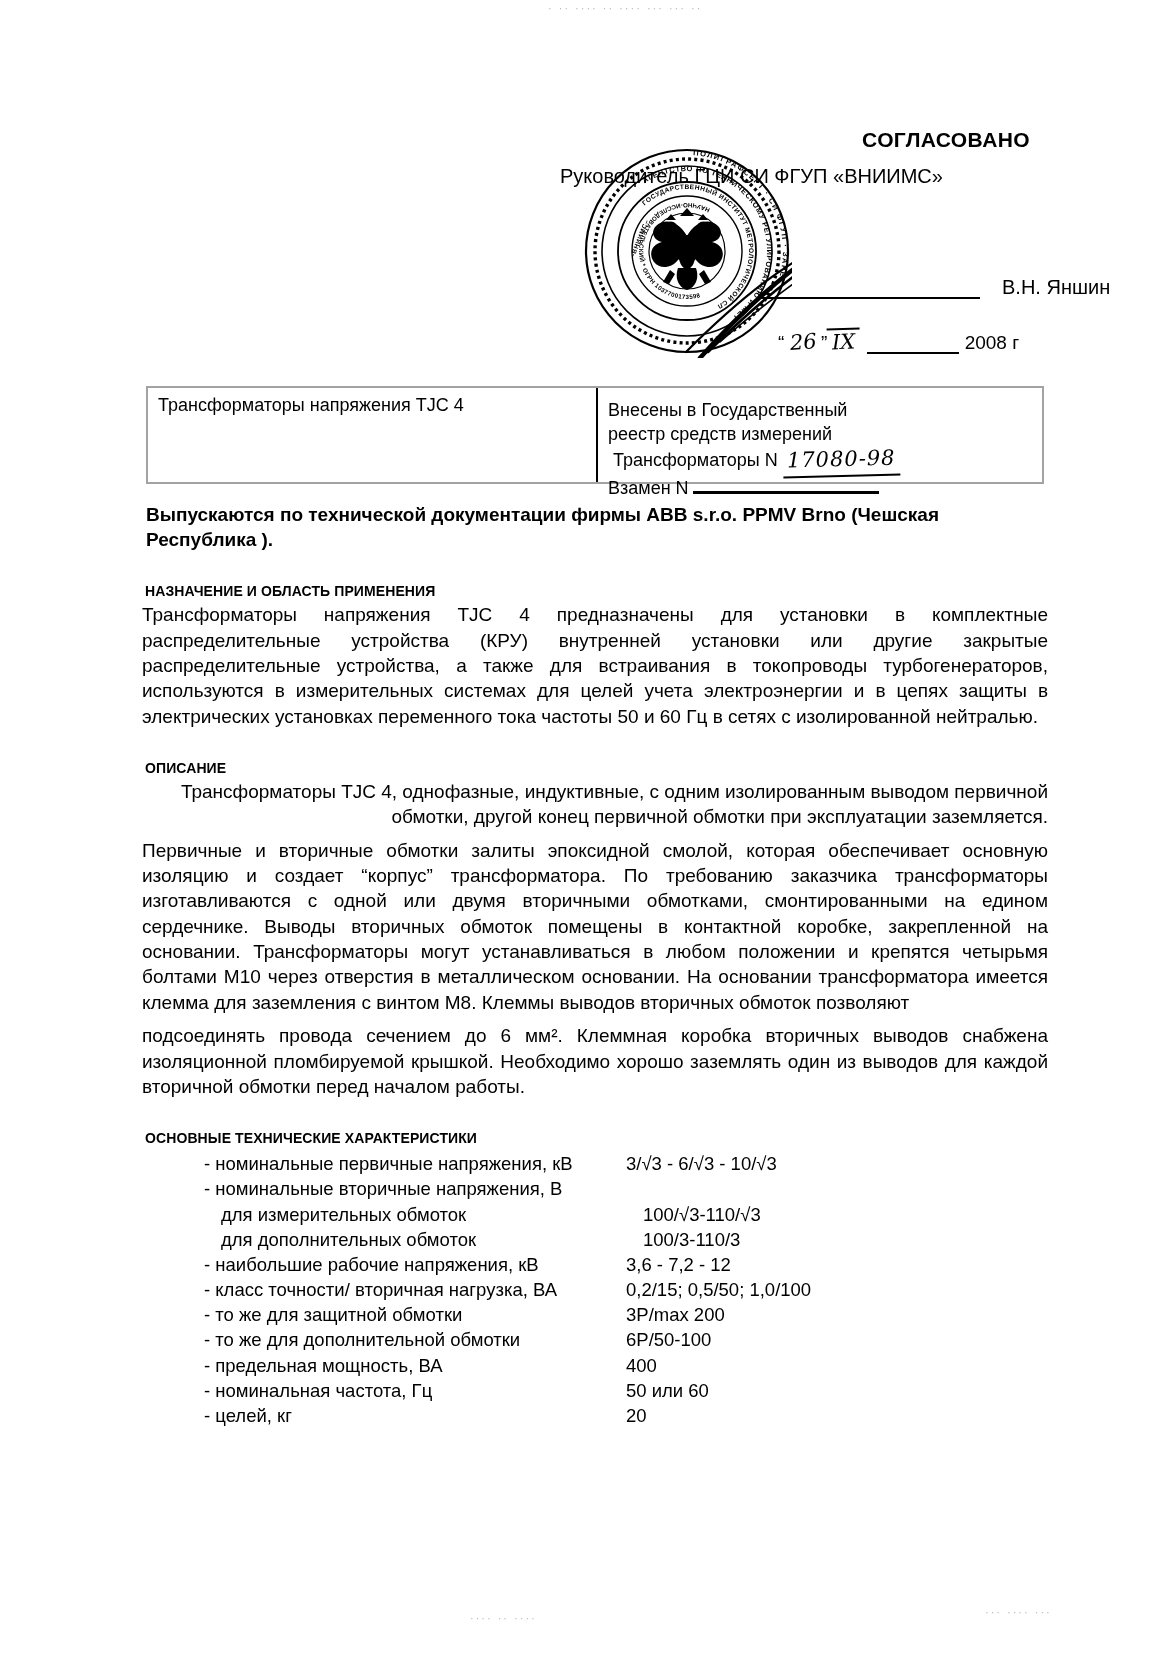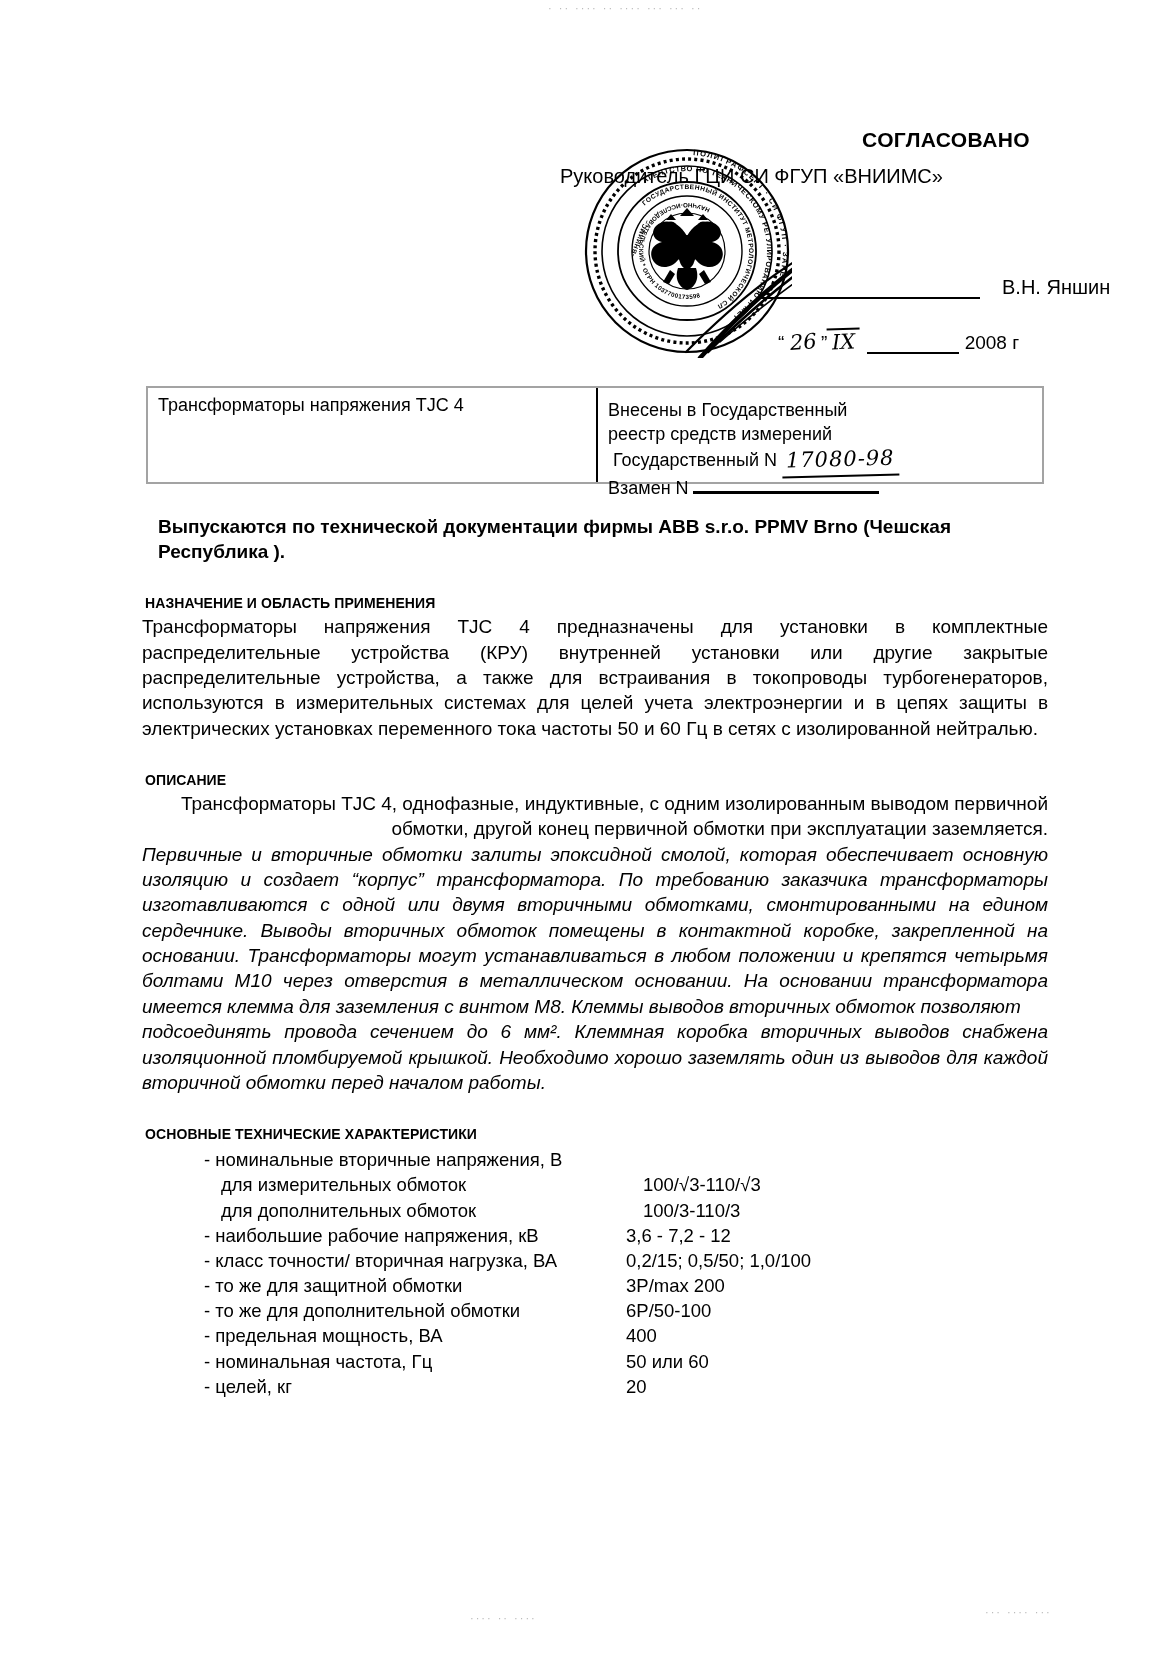--- a/index.html
+++ b/index.html
@@ -166,37 +166,37 @@
   .body-wrap {
     position: absolute;
     left: 142px;
     top: 498px;
     width: 906px;
   }
   .lead {
     font-size: 19px;
     font-weight: bold;
     line-height: 1.32;
-    margin: 16px;
+    margin: 4px;
   }
   h2.section-title {
     font-size: 14px;
     font-weight: bold;
     margin: 31px 0 3px 3px;
     letter-spacing: 0.1px;
   }
   p.para {
     font-size: 19px;
     line-height: 1.335;
     margin: 0;
     text-align: justify;
     text-justify: inter-word;
   }
   p.para.nojustify { text-align: right; }
-  p.para + p.para { margin-top: 0; font-style: italic; }
+  p.para + p.para { margin-top: 8px; }
 
   
   .specs {
     margin-top: 5px;
     margin-left: 62px;
   }
   .spec-row {
     display: flex;
     font-size: 18.5px;
     line-height: 1.36;
@@ -289,21 +289,21 @@
   </svg>
 
   <div class="reg-table">
     <div class="reg-cell-left">
       <span>Трансформаторы напряжения TJC 4</span>
     </div>
     <div class="reg-cell-right">
       <div>Внесены в Государственный</div>
       <div>реестр средств измерений</div>
       <div class="reg-line-indent">
-        <span>Государственный N</span>
+        <span>Трансформаторы N</span>
         <span class="hand-reg">17080-98</span>
       </div>
       <div>
         <span>Взамен N</span><span class="replaced-underline"></span>
       </div>
     </div>
   </div>
 
   <div class="body-wrap">
 
@@ -313,20 +313,24 @@
     <p class="para">Трансформаторы напряжения  TJC 4 предназначены для установки в комплектные распределительные устройства (КРУ) внутренней установки или другие закрытые распределительные устройства, а также для встраивания в токопроводы турбогенераторов, используются в измерительных системах для целей учета электроэнергии и в цепях защиты в электрических установках переменного тока частоты 50 и 60 Гц в сетях с изолированной нейтралью.</p>
 
     <h2 class="section-title">ОПИСАНИЕ</h2>
     <p class="para nojustify">Трансформаторы TJC 4, однофазные, индуктивные, с одним изолированным выводом первичной обмотки, другой конец первичной обмотки при эксплуатации заземляется.</p>
     <p class="para">Первичные и вторичные обмотки залиты эпоксидной смолой, которая обеспечивает основную изоляцию и создает “корпус” трансформатора. По требованию заказчика трансформаторы изготавливаются с одной или двумя вторичными обмотками, смонтированными на едином сердечнике. Выводы вторичных обмоток помещены в контактной коробке, закрепленной на основании. Трансформаторы могут устанавливаться в любом положении и крепятся четырьмя болтами М10 через отверстия в металлическом основании. На основании трансформатора имеется клемма для заземления с винтом М8. Клеммы выводов вторичных обмоток позволяют</p>
     <p class="para">подсоединять провода сечением до 6 мм². Клеммная коробка вторичных выводов снабжена изоляционной пломбируемой крышкой. Необходимо хорошо заземлять один из выводов для каждой вторичной обмотки перед началом работы.</p>
 
     <h2 class="section-title">ОСНОВНЫЕ ТЕХНИЧЕСКИЕ ХАРАКТЕРИСТИКИ</h2>
     <div class="specs">
       <div class="spec-row">
+        <div class="spec-label">- номинальные первичные напряжения, кВ</div>
+        <div class="spec-value">3/√3 - 6/√3 - 10/√3</div>
+      </div>
+      <div class="spec-row">
         <div class="spec-label">- номинальные вторичные напряжения, В</div>
         <div class="spec-value"></div>
       </div>
       <div class="spec-row">
         <div class="spec-label indent">для измерительных обмоток</div>
         <div class="spec-value">100/√3-110/√3</div>
       </div>
       <div class="spec-row">
         <div class="spec-label indent">для дополнительных обмоток</div>
         <div class="spec-value">100/3-110/3</div>

